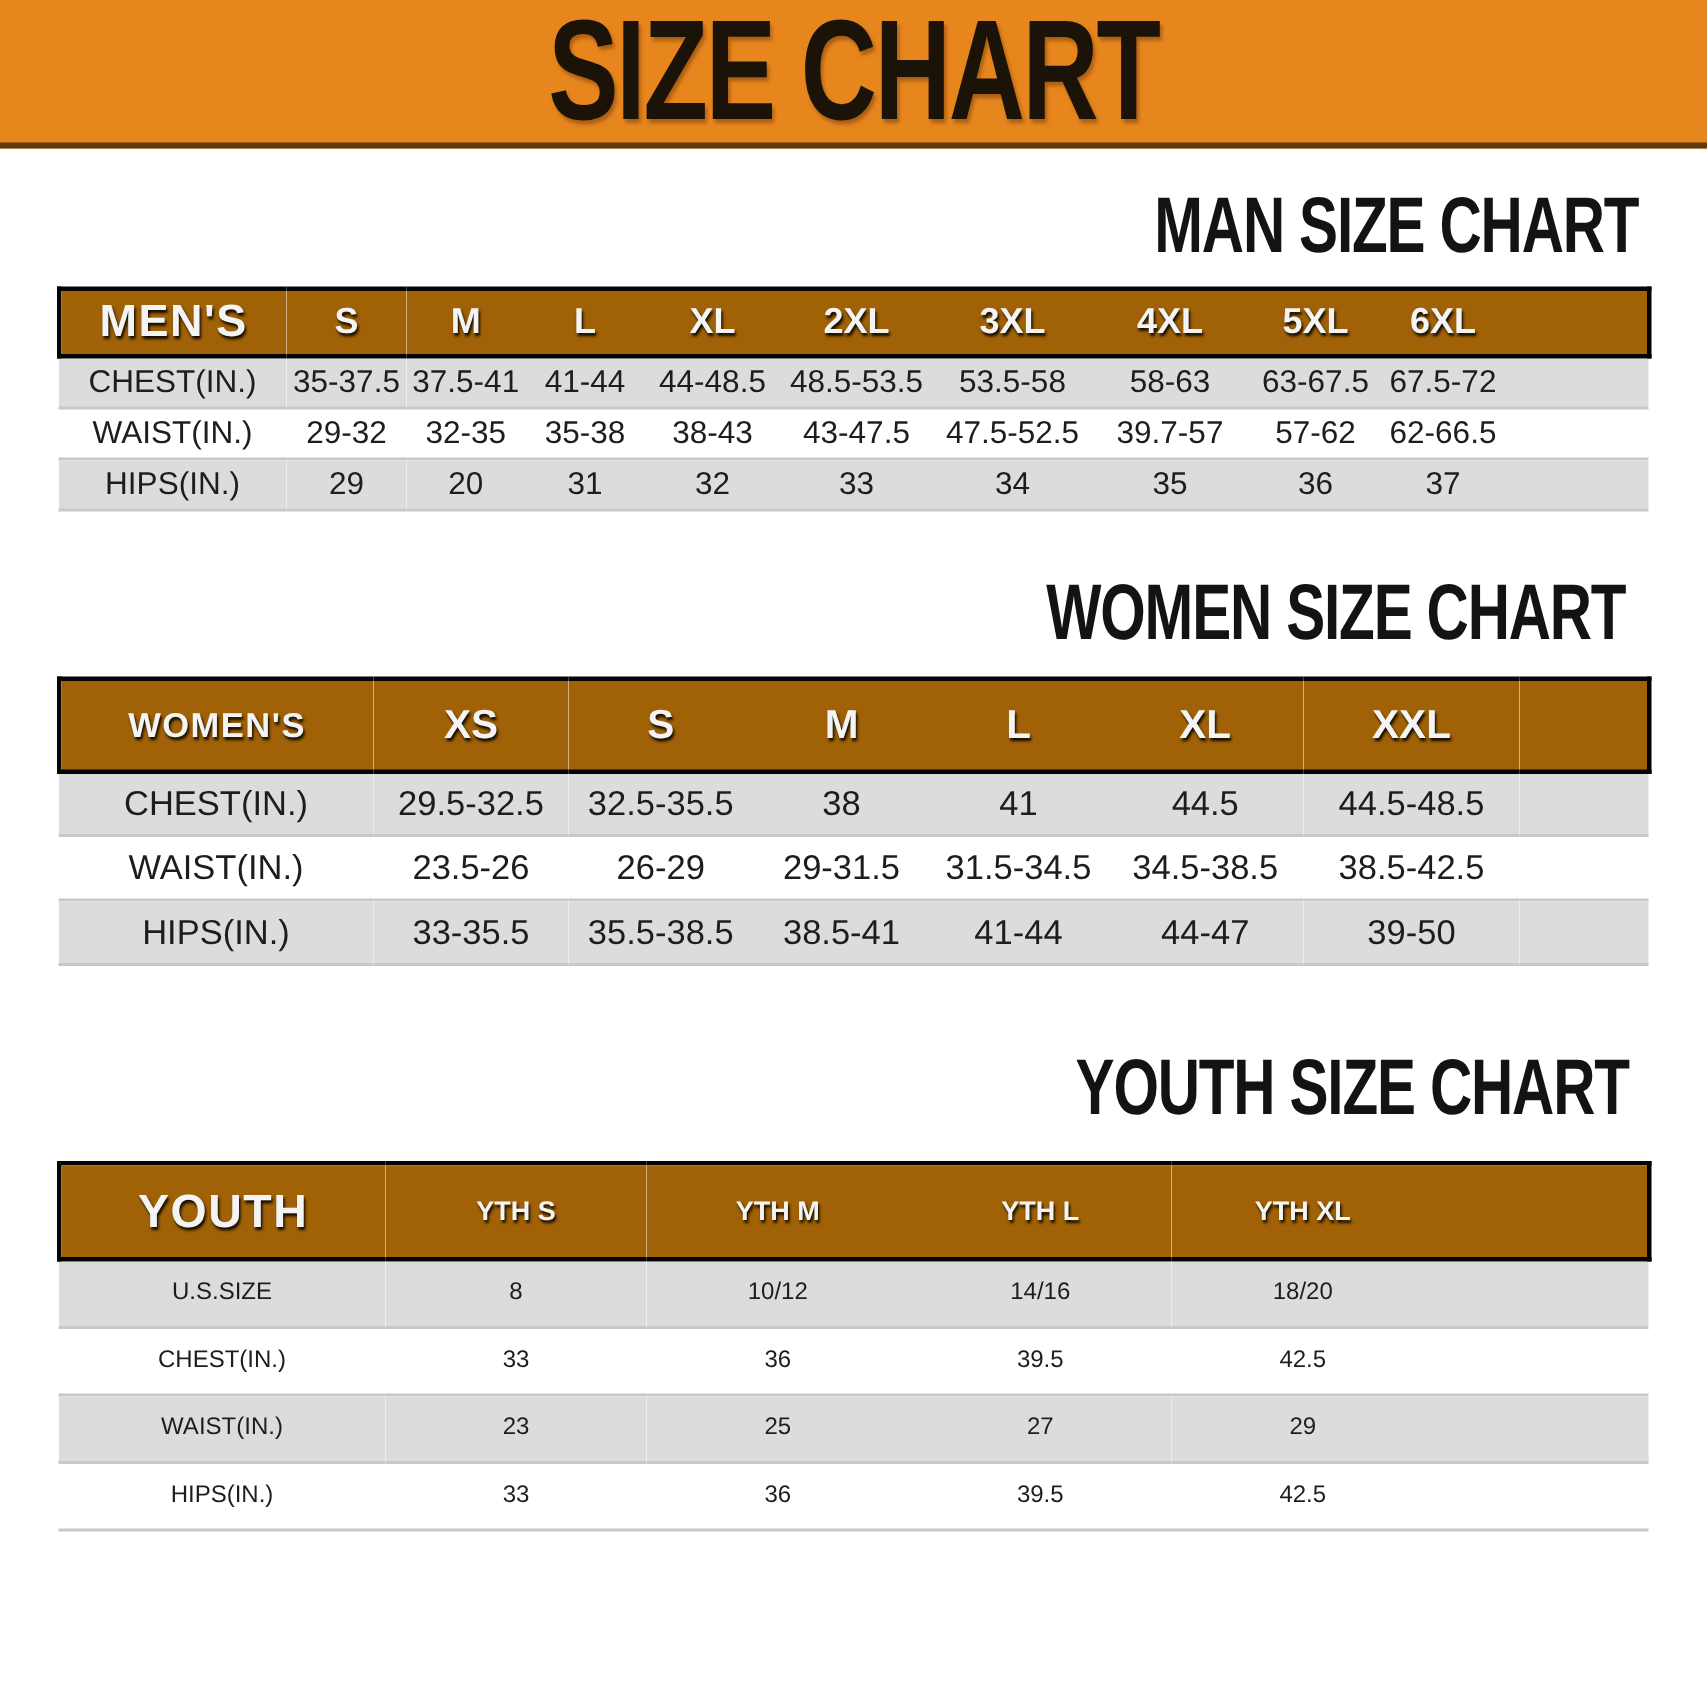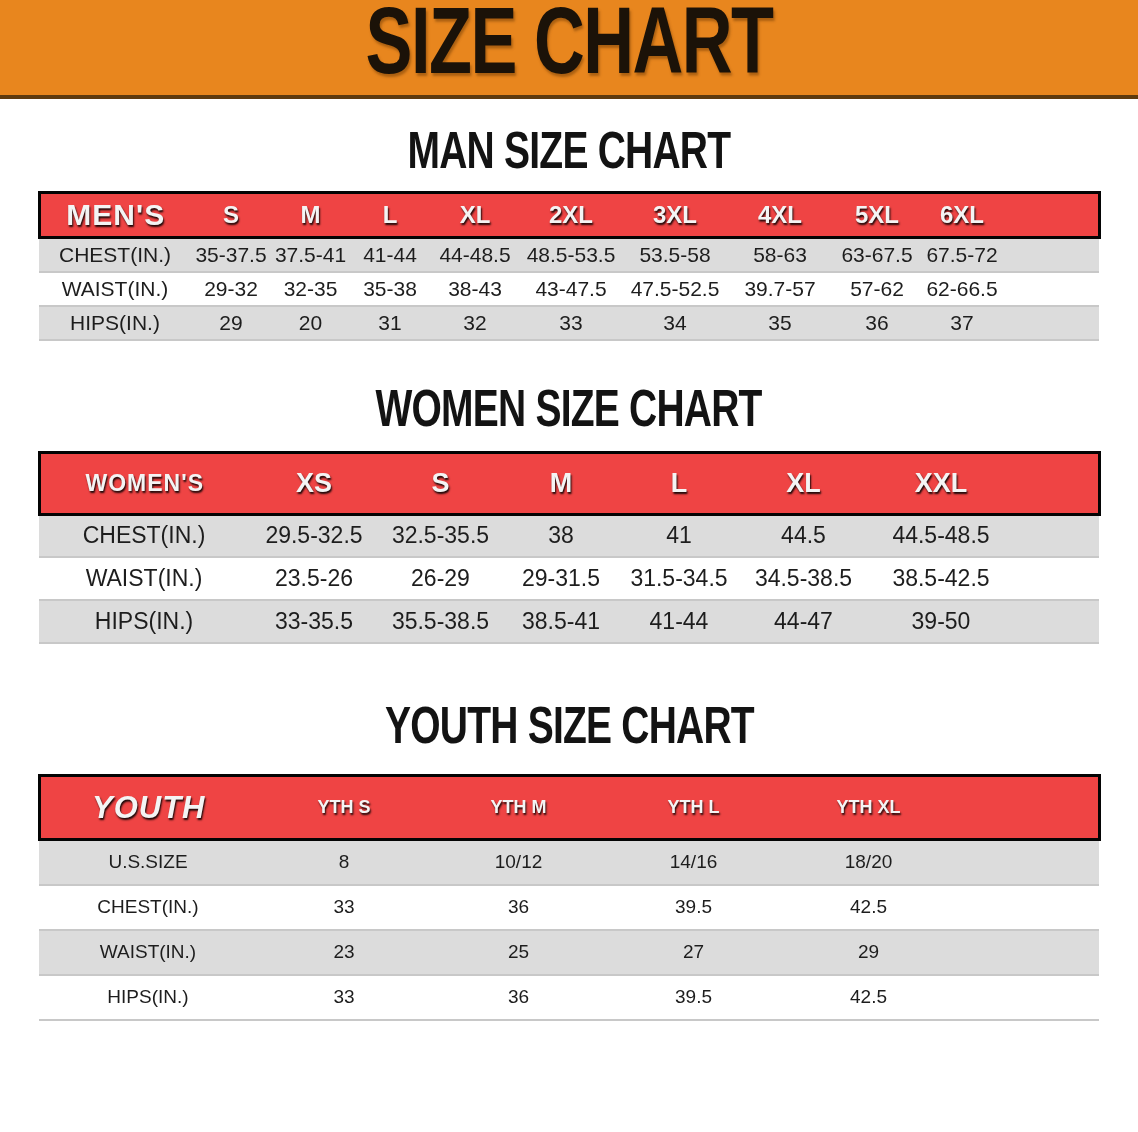--- a/index.html
+++ b/index.html
@@ -10,38 +10,38 @@
     overflow-x: hidden;
   }
   .page { width: 1138px; height: 1132px; position: relative; background: #fff; }
 
   
   .banner {
     height: 99px;
     background: #E8861E;
     border-bottom: 4px solid #5E3A0E;
     display: flex;
-    align-items: flex-end;
+    align-items: center;
     justify-content: center;
     overflow: hidden;
   }
   .banner-title {
     display: inline-block;
     font-size: 95px;
     font-weight: bold;
     color: #1B1208;
     letter-spacing: -2px;
     transform: scale(0.74, 1.0);
     text-shadow: 2px 3px 3px rgba(95,48,2,0.45);
     white-space: nowrap;
   }
 
   
   .section-heading {
-    text-align: center;
+    text-align: right;
     overflow: visible;
   }
   .section-heading span {
     display: inline-block;
     font-size: 50px;
     font-weight: bold;
     color: #131313;
     letter-spacing: -1px;
     transform: scale(0.78, 1.05);
     white-space: nowrap;
@@ -57,21 +57,21 @@
     border-collapse: collapse;
     table-layout: fixed;
   }
   table.size-table th, table.size-table td {
     text-align: center;
     vertical-align: middle;
     overflow: hidden;
     white-space: nowrap;
   }
   table.size-table thead th {
-    background: #ef4444;
+    background: #a16207;
     color: #f4f4f4;
     border-top: 3px solid #040404;
     border-bottom: 3px solid #040404;
     text-shadow: 1px 2px 2px rgba(0,0,0,0.9);
   }
   table.size-table thead th:first-child { border-left: 3px solid #040404; }
   table.size-table thead th:last-child  { border-right: 3px solid #040404; }
   table.size-table thead th.rowhead {
     font-weight: bold;
     letter-spacing: 1px;
@@ -88,22 +88,22 @@
   .men thead th.rowhead { font-size: 30px; }
   .men tbody td { height: 34px; font-size: 21px; }
 
   
   .women thead th { height: 62px; font-size: 27px; }
   .women thead th.rowhead { font-size: 23px; }
   .women tbody td { height: 43px; font-size: 23px; }
 
   
   .youth thead th { height: 64px; font-size: 18px; }
-  .youth thead th.rowhead { font-size: 31px; font-style: italic; }
-  .youth tbody td { height: 45px; font-size: 19px; }
+  .youth thead th.rowhead { font-size: 31px; }
+  .youth tbody td { height: 45px; font-size: 16px; }
 
   
   .disclaimer {
     margin: 24px 0 0 40px;
   }
   .disclaimer-line {
     font-size: 29px;
     line-height: 44px;
     color: #B2282A;
     transform: scaleX(0.80);

